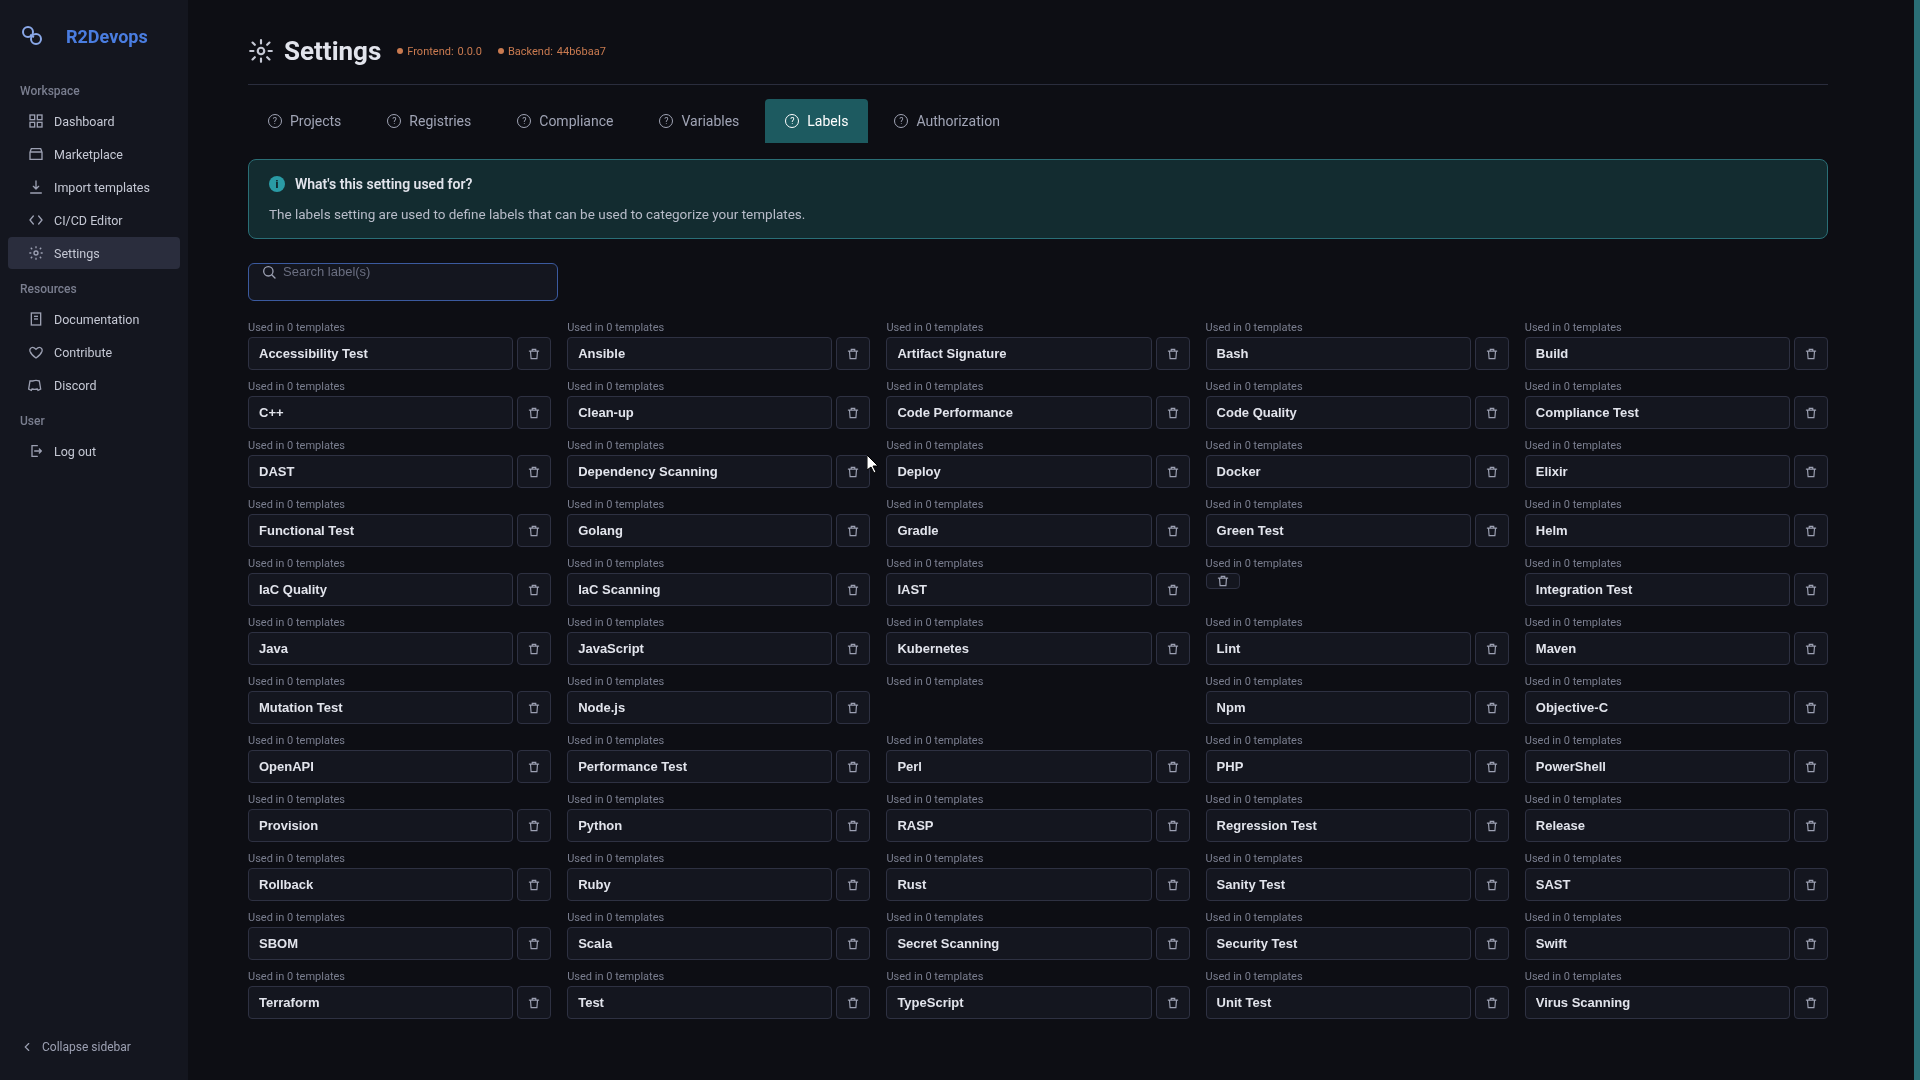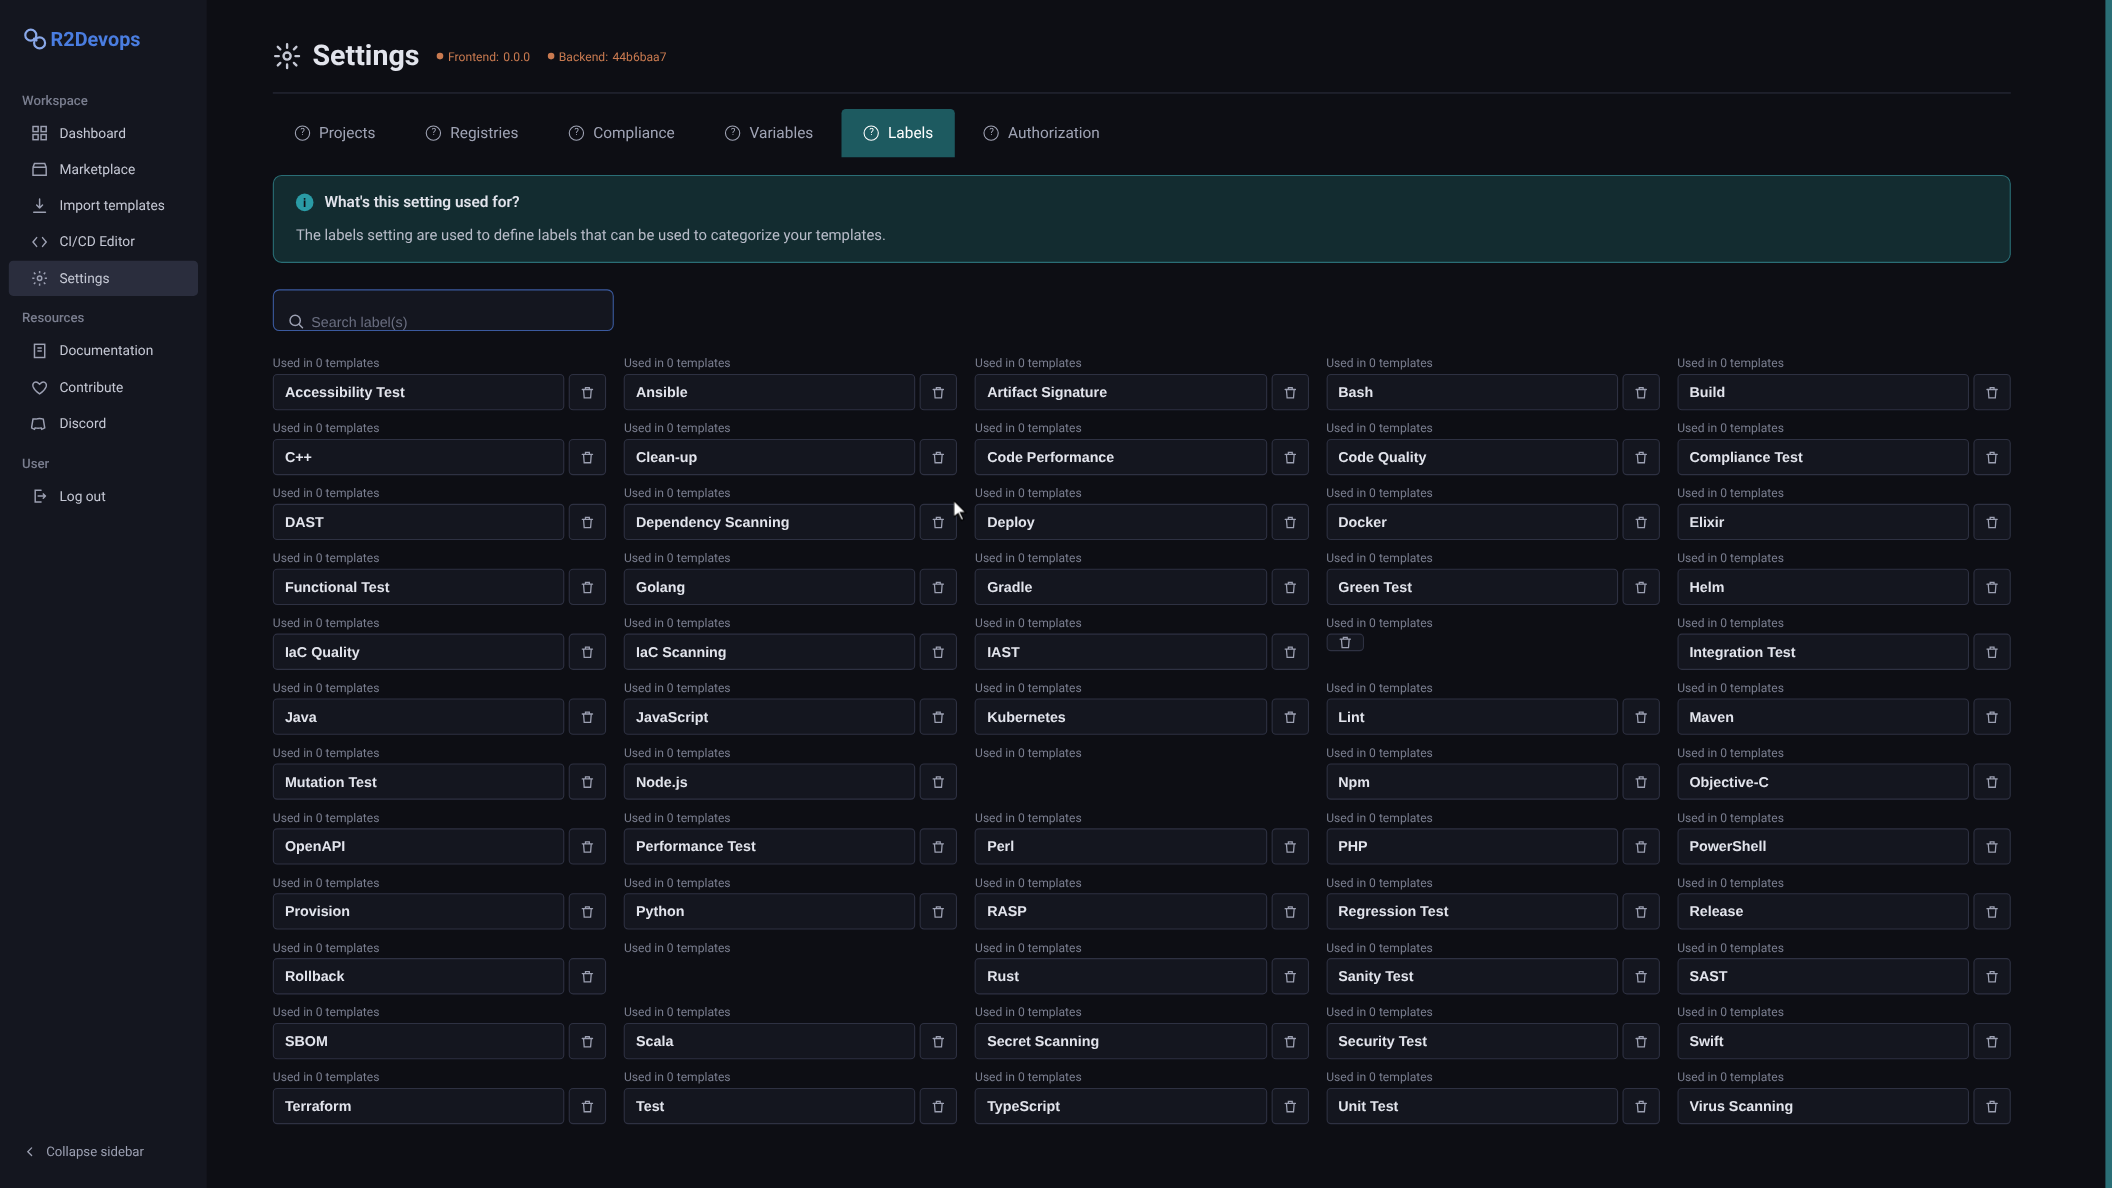--- a/index.html
+++ b/index.html
@@ -17,21 +17,21 @@
   width: 188px;
   background: #14161f;
   display: flex;
   flex-direction: column;
   padding: 16px 0;
   flex-shrink: 0;
 }
 .logo {
   display: flex;
   align-items: center;
-  gap: 2px;
+  gap: 22px;
   padding: 8px 20px 24px;
 }
 .logo-icon {
   width: 24px;
   height: 24px;
   display: flex;
   align-items: center;
   justify-content: center;
 }
 .logo-text {
@@ -167,21 +167,21 @@
   font-size: 11px;
   font-weight: 700;
 }
 .info-body { color: #b8bcc9; font-size: 13.5px; }
 .search-wrap {
   margin-top: 24px;
   margin-bottom: 20px;
 }
 .search-input-wrap {
   display: inline-flex;
-  align-items: flex-end;
+  align-items: flex-start;
   border: 1px solid #3b5a9f;
   border-radius: 6px;
   padding: 0 12px;
   width: 310px;
   height: 38px;
   background: #14161f;
 }
 .search-input-wrap .search-icon { color: #9ca0b2; margin-right: 6px; }
 .search-input {
   background: transparent;
@@ -917,20 +917,28 @@
           <input class="label-input" value="Rollback" style="">
           <div class="label-delete">
             <svg width="14" height="14" viewBox="0 0 24 24" fill="none">
               <path d="M4 7h16M9 7V4h6v3M6 7l1 13h10l1-13" stroke="currentColor" stroke-width="2" stroke-linecap="round"></path>
             </svg>
           </div>
         </div>
       </div>
       <div class="label-cell">
         <div class="label-usage">Used in 0 templates</div>
+        <div class="label-row">
+          <input class="label-input" value="Ruby" style="">
+          <div class="label-delete">
+            <svg width="14" height="14" viewBox="0 0 24 24" fill="none">
+              <path d="M4 7h16M9 7V4h6v3M6 7l1 13h10l1-13" stroke="currentColor" stroke-width="2" stroke-linecap="round"></path>
+            </svg>
+          </div>
+        </div>
       </div>
       <div class="label-cell">
         <div class="label-usage">Used in 0 templates</div>
         <div class="label-row">
           <input class="label-input" value="Rust" style="">
           <div class="label-delete">
             <svg width="14" height="14" viewBox="0 0 24 24" fill="none">
               <path d="M4 7h16M9 7V4h6v3M6 7l1 13h10l1-13" stroke="currentColor" stroke-width="2" stroke-linecap="round"></path>
             </svg>
           </div>

